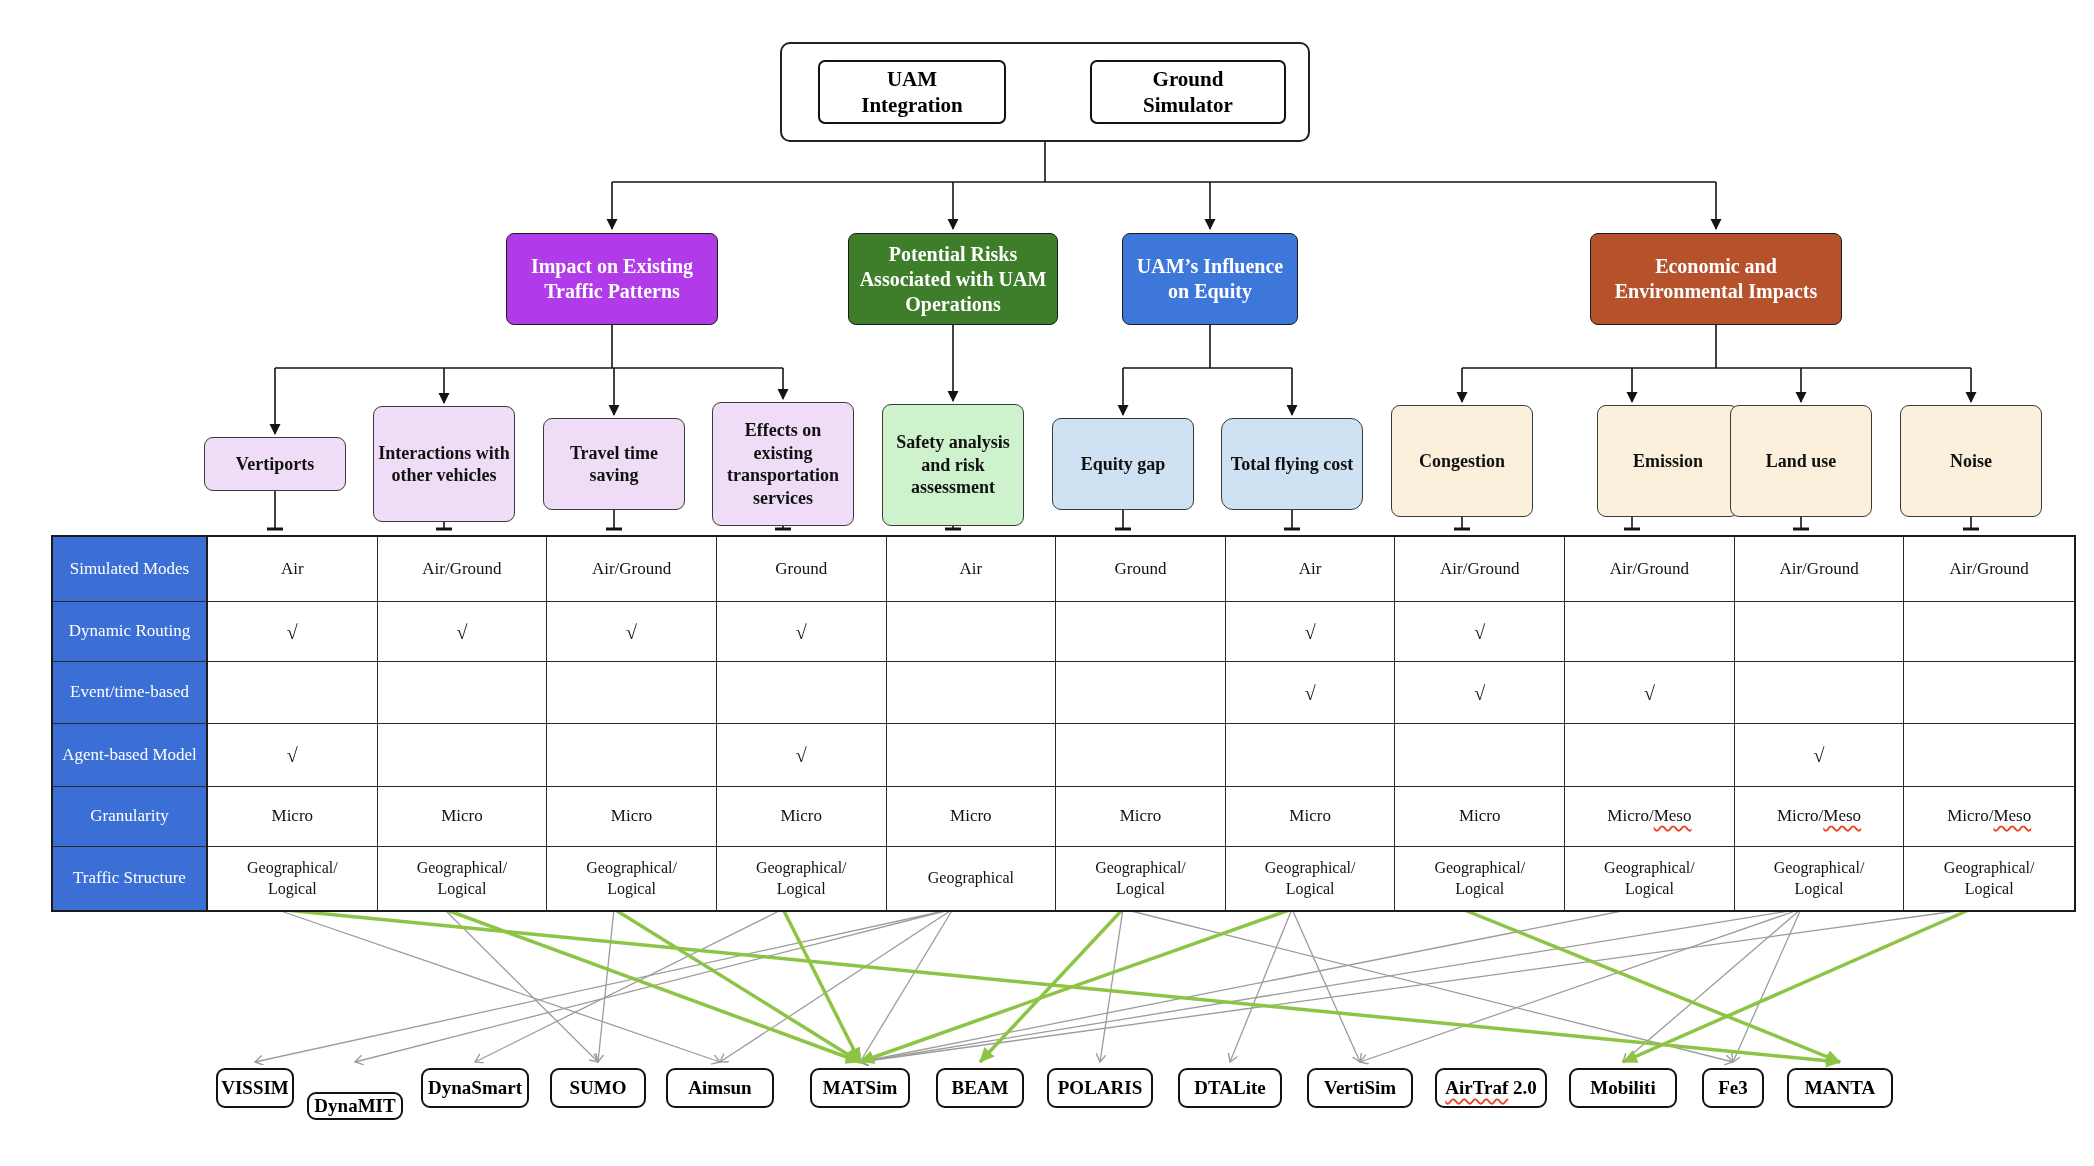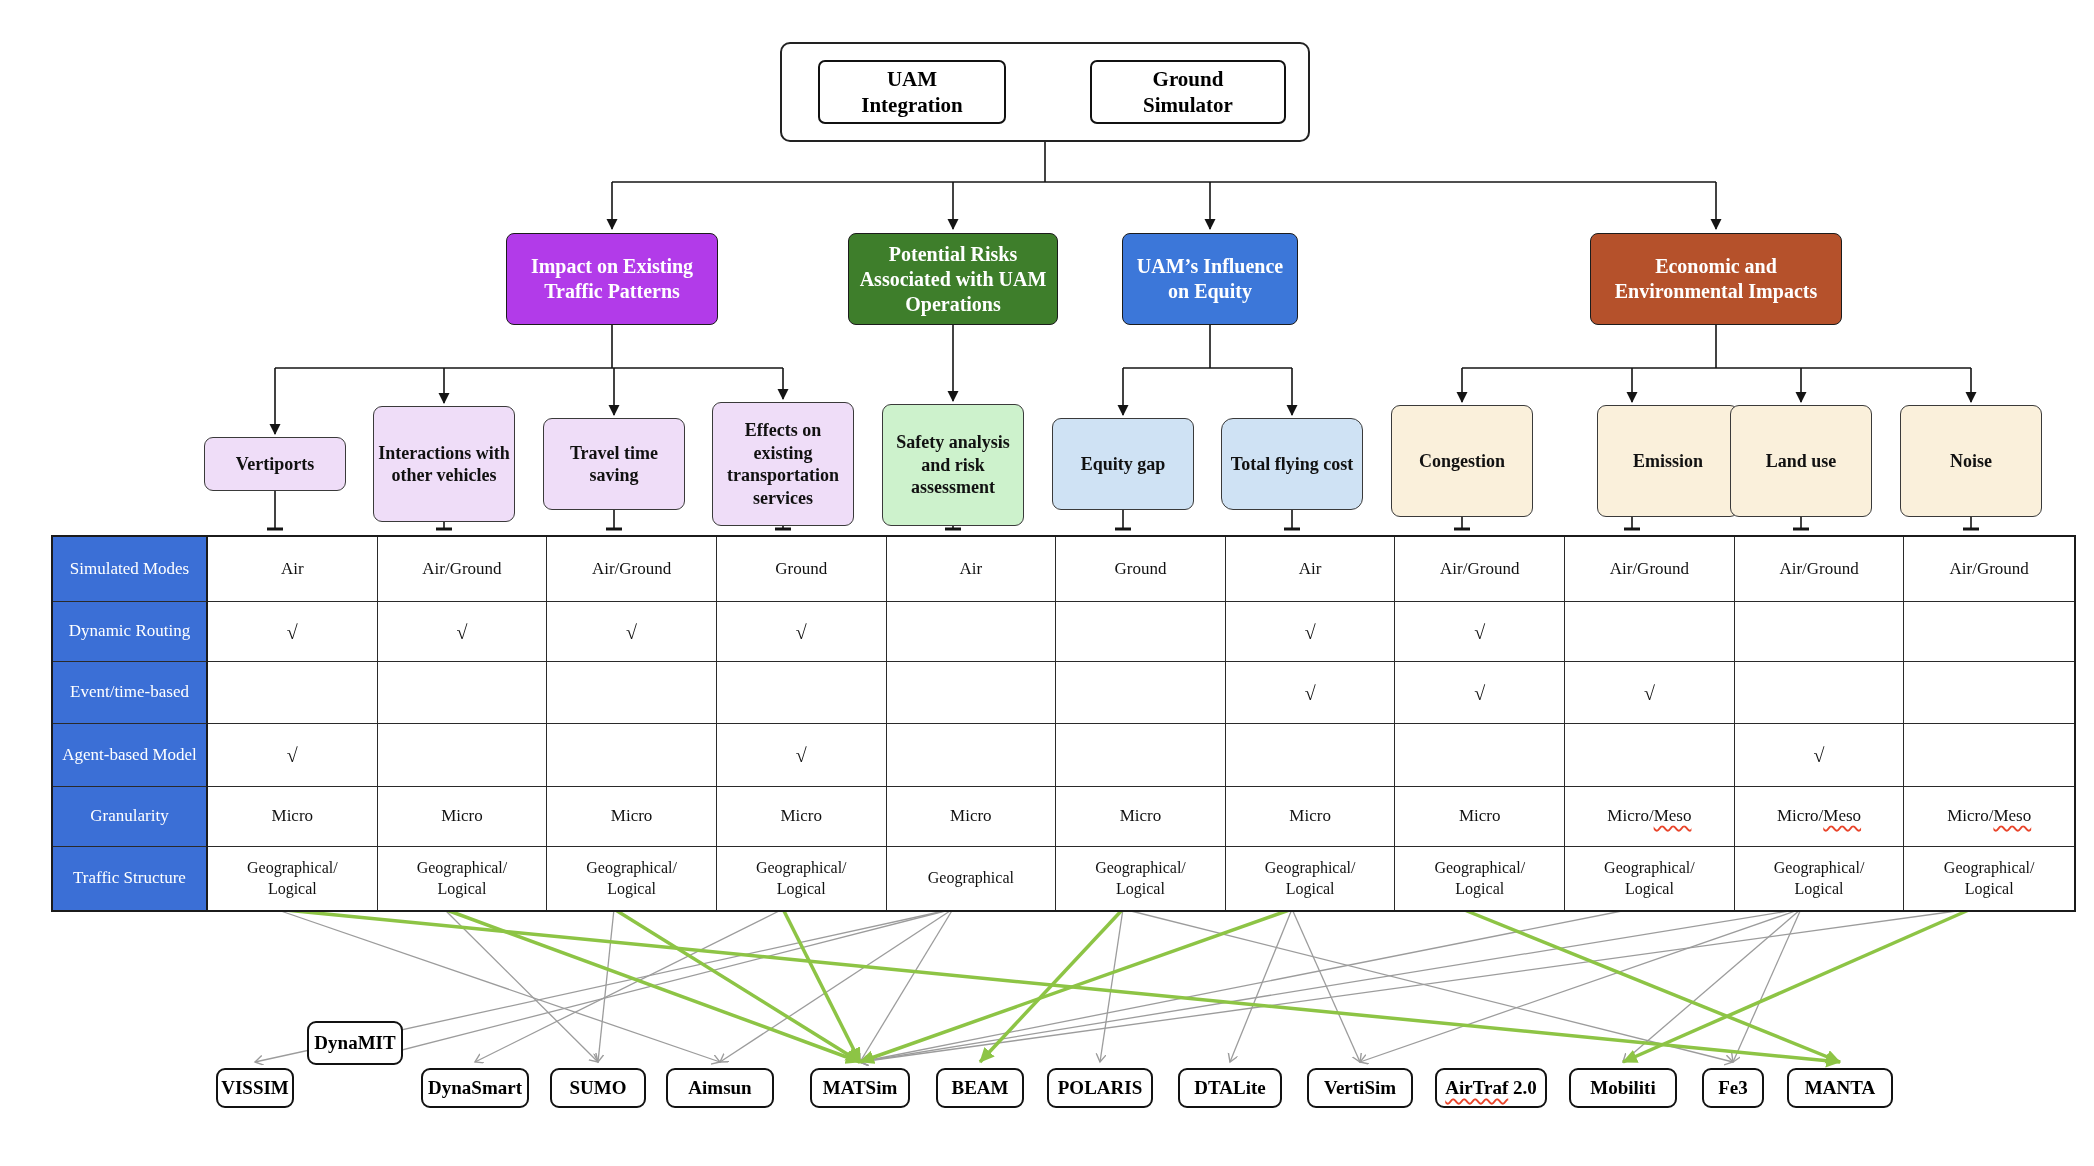--- a/index.html
+++ b/index.html
@@ -217,21 +217,21 @@
       <div class="cell bottom small">Geographical</div>
       <div class="cell bottom small">Geographical/<br>Logical</div>
       <div class="cell bottom small">Geographical/<br>Logical</div>
       <div class="cell bottom small">Geographical/<br>Logical</div>
       <div class="cell bottom small">Geographical/<br>Logical</div>
       <div class="cell bottom small">Geographical/<br>Logical</div>
       <div class="cell last bottom small">Geographical/<br>Logical</div>
     </div>
   <div id="simulators">
       <div class="box sim" style="left: 216px; top: 1068px; width: 78px; height: 40px;">VISSIM</div>
-      <div class="box sim" style="left: 307px; top: 1021px; width: 96px; height: 44px;">DynaMIT</div>
+      <div class="box sim" style="left: 307px; top: 1092px; width: 96px; height: 28px;">DynaMIT</div>
       <div class="box sim" style="left: 421px; top: 1068px; width: 108px; height: 40px;">DynaSmart</div>
       <div class="box sim" style="left: 550px; top: 1068px; width: 96px; height: 40px;">SUMO</div>
       <div class="box sim" style="left: 666px; top: 1068px; width: 108px; height: 40px;">Aimsun</div>
       <div class="box sim" style="left: 810px; top: 1068px; width: 100px; height: 40px;">MATSim</div>
       <div class="box sim" style="left: 936px; top: 1068px; width: 88px; height: 40px;">BEAM</div>
       <div class="box sim" style="left: 1047px; top: 1068px; width: 106px; height: 40px;">POLARIS</div>
       <div class="box sim" style="left: 1178px; top: 1068px; width: 104px; height: 40px;">DTALite</div>
       <div class="box sim" style="left: 1307px; top: 1068px; width: 106px; height: 40px;">VertiSim</div>
       <div class="box sim" style="left: 1435px; top: 1068px; width: 112px; height: 40px;"><span class="wavy">AirTraf</span>&nbsp;2.0</div>
       <div class="box sim" style="left: 1569px; top: 1068px; width: 108px; height: 40px;">Mobiliti</div>

